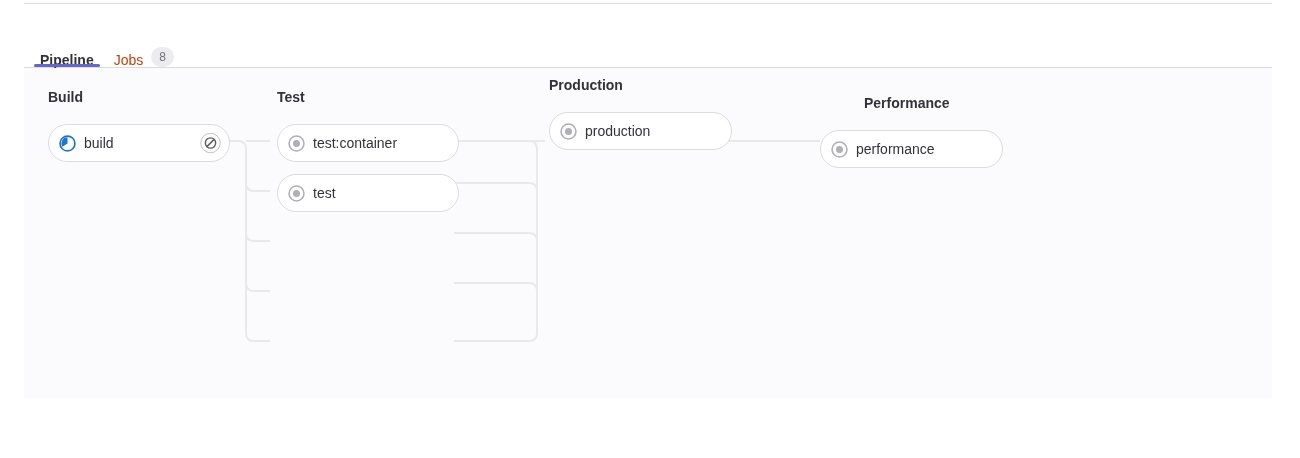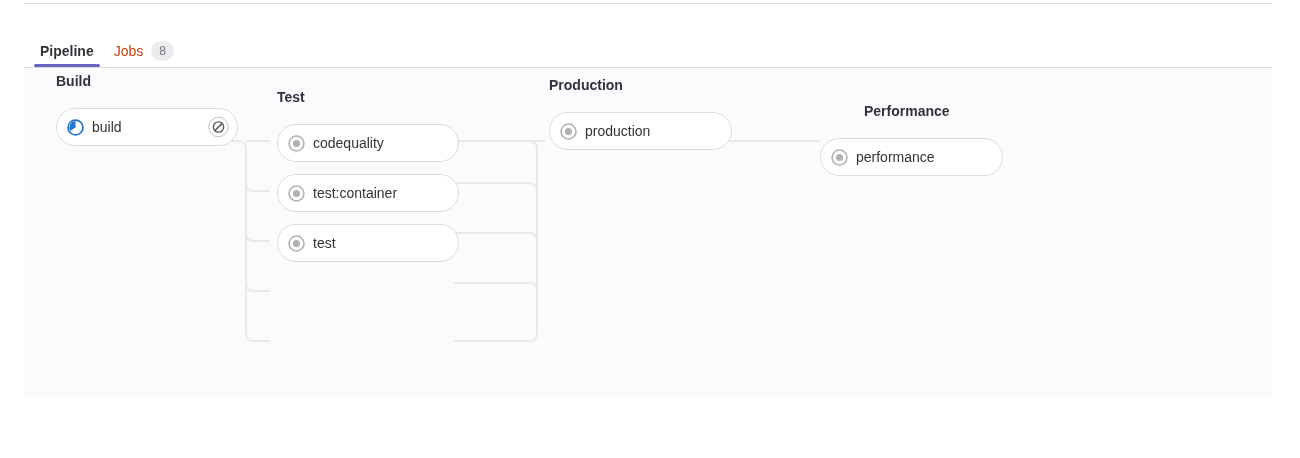--- a/index.html
+++ b/index.html
@@ -35,21 +35,21 @@
     height: 46px;
     border-bottom: 1px solid #dbdbdb;
     box-sizing: border-box;
     display: flex;
     align-items: flex-start;
     padding-left: 6px;
   }
   .tab {
     position: relative;
     display: flex;
-    align-items: center;
+    align-items: flex-end;
     gap: 8px;
     height: 45px;
     padding: 0 10px;
     font-size: 14px;
     cursor: pointer;
     box-sizing: border-box;
   }
   .tab-label {
     line-height: 1;
     padding-top: 12px;
@@ -192,21 +192,21 @@
 
     <path d="M 430 73 H 505 Q 513 73 513 81 V 265 Q 513 273 505 273 H 430"></path>
     <path d="M 513 123 Q 513 115 505 115 H 430"></path>
     <path d="M 513 173 Q 513 165 505 165 H 430"></path>
     <path d="M 513 223 Q 513 215 505 215 H 430"></path>
     <path d="M 505 73 H 521"></path>
 
     <path d="M 704 73 H 796"></path>
   </svg>
 
-  <div class="stage" style="left:24px; top:6px;margin-left:8px;">
+  <div class="stage" style="left:24px; top:22px;">
     <div class="stage-title">Build</div>
     <div class="job-list">
       <div class="job-card">
         <svg class="icon-status" viewBox="0 0 16 16">
           <circle cx="8" cy="8" r="7" fill="none" stroke="#1f75cb" stroke-width="1.6"></circle>
           <path d="M 8 8 L 8 2.2 A 5.8 5.8 0 0 0 3.2 11.1 Z" fill="#1f75cb"></path>
         </svg>
         <span class="job-name">build</span>
         <svg class="icon-action" viewBox="0 0 22 22">
           <circle cx="11" cy="11" r="10.2" fill="#ffffff" stroke="#bfbfc3" stroke-width="1"></circle>
@@ -218,27 +218,20 @@
   </div>
 
   <div class="stage" style="left:253px; top:22px;">
     <div class="stage-title">Test</div>
     <div class="job-list">
       <div class="job-card">
         <svg class="icon-status" viewBox="0 0 16 16">
           <circle cx="8" cy="8" r="7" fill="#ffffff" stroke="#b0b0b5" stroke-width="1.5"></circle>
           <circle cx="8" cy="8" r="3.3" fill="#b0b0b5"></circle>
         </svg>
-        <span class="job-name">codequality</span>
-      </div>
-      <div class="job-card">
-        <svg class="icon-status" viewBox="0 0 16 16">
-          <circle cx="8" cy="8" r="7" fill="#ffffff" stroke="#b0b0b5" stroke-width="1.5"></circle>
-          <circle cx="8" cy="8" r="3.3" fill="#b0b0b5"></circle>
-        </svg>
         <span class="job-name">test:container</span>
       </div>
       <div class="job-card">
         <svg class="icon-status" viewBox="0 0 16 16">
           <circle cx="8" cy="8" r="7" fill="#ffffff" stroke="#b0b0b5" stroke-width="1.5"></circle>
           <circle cx="8" cy="8" r="3.3" fill="#b0b0b5"></circle>
         </svg>
         <span class="job-name">test</span>
       </div>
     </div>
@@ -250,21 +243,21 @@
       <div class="job-card wide">
         <svg class="icon-status" viewBox="0 0 16 16">
           <circle cx="8" cy="8" r="7" fill="#ffffff" stroke="#b0b0b5" stroke-width="1.5"></circle>
           <circle cx="8" cy="8" r="3.3" fill="#b0b0b5"></circle>
         </svg>
         <span class="job-name">production</span>
       </div>
     </div>
   </div>
 
-  <div class="stage" style="left:796px; top:36px;padding-left:44px;">
+  <div class="stage" style="left:796px; top:28px;padding-left:44px;">
     <div class="stage-title">Performance</div>
     <div class="job-list">
       <div class="job-card wide">
         <svg class="icon-status" viewBox="0 0 16 16">
           <circle cx="8" cy="8" r="7" fill="#ffffff" stroke="#b0b0b5" stroke-width="1.5"></circle>
           <circle cx="8" cy="8" r="3.3" fill="#b0b0b5"></circle>
         </svg>
         <span class="job-name">performance</span>
       </div>
     </div>

